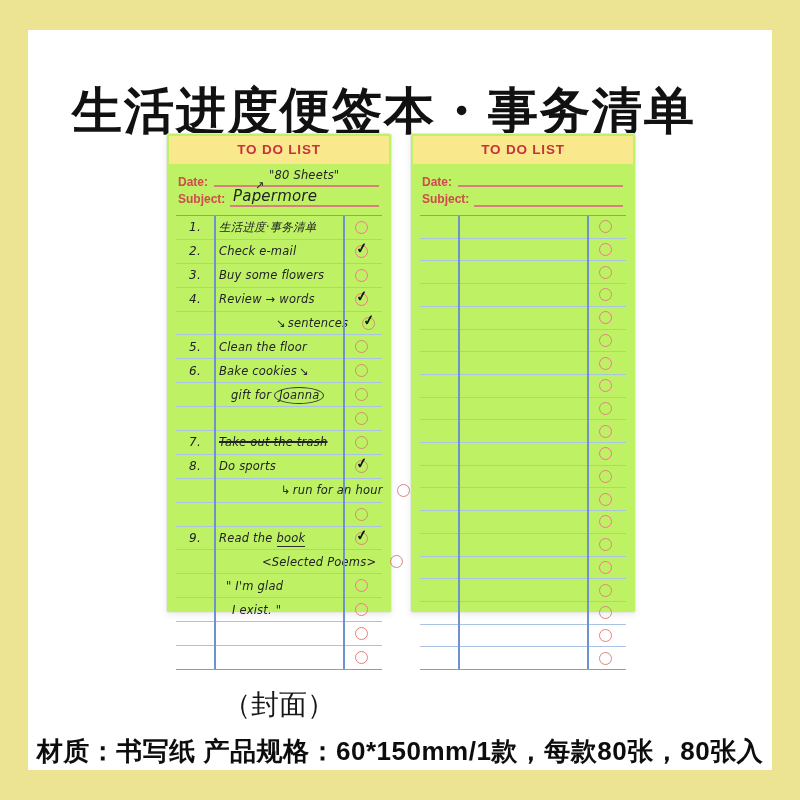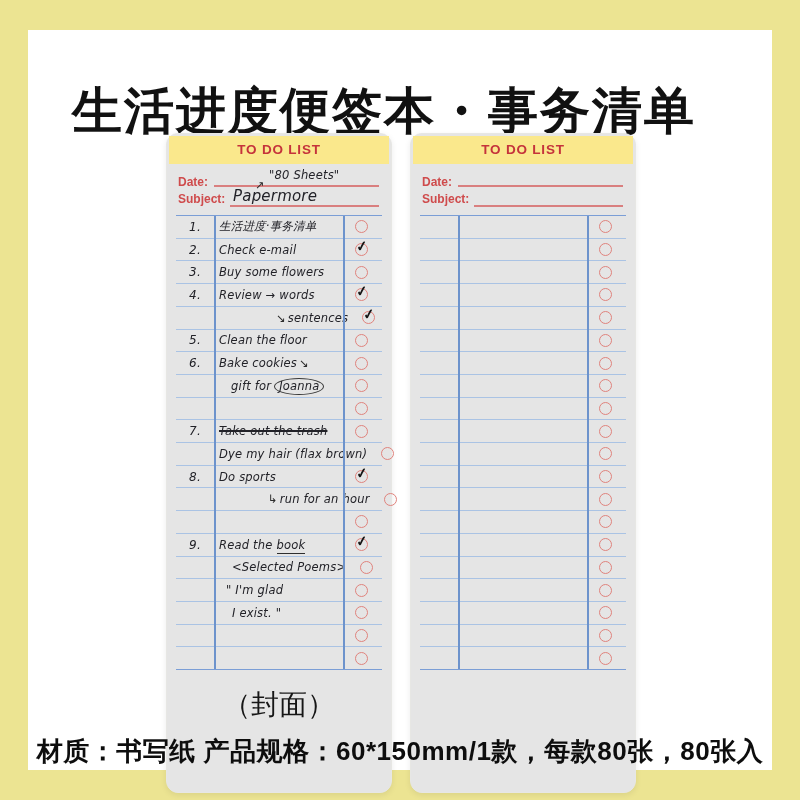--- a/index.html
+++ b/index.html
@@ -15,22 +15,22 @@
     position:absolute; left:28px; top:30px; width:744px; height:740px;
     background:#ffffff;
   }
   .page-title {
     position:absolute; left:0; top:48px; width:712px;
     text-align:center; font-size:50px; font-weight:700;
     letter-spacing:2px; color:#111111;
   }
   
   .pad {
-    position:absolute; top:103px; width:226px; height:660px;
-    background:#e5e5e5; border:1px solid #e7e7e4; border-radius:12px;
+    position:absolute; top:103px; width:226px; height:480px;
+    background:#bef264; border:1px solid #e7e7e4; border-radius:3px;
     box-shadow:0 2px 6px rgba(0,0,0,0.08);
   }
   .pad-cover { left:138px; }
   .pad-inner { left:382px; }
   .pad-band {
     position:absolute; left:2px; right:2px; top:2px; height:28px;
     background:#FAE88C;
   }
   .pad-title {
     width:100%; text-align:center; line-height:28px;
@@ -190,38 +190,31 @@
           </div>
         </div>
         <div class="trow">
           <div class="cell-num hand">7.</div>
           <div class="cell-text hand"><span class="strike">Take out the trash</span></div>
           <div class="cell-check">
             <span class="circle"></span>
           </div>
         </div>
         <div class="trow">
-          <div class="cell-num hand"></div>
-          <div class="cell-text hand"><span>Dye my hair (flax brown)</span></div>
-          <div class="cell-check">
-            <span class="circle"></span>
-          </div>
-        </div>
-        <div class="trow">
           <div class="cell-num hand">8.</div>
           <div class="cell-text hand"><span>Do sports</span></div>
           <div class="cell-check">
             <span class="circle">
               <span class="tick">✓</span>
             </span>
           </div>
         </div>
         <div class="trow">
           <div class="cell-num hand"></div>
-          <div class="cell-text hand" style="padding-left: 52px;"><span class="arrow-glyph">↳</span><span>run for an hour</span></div>
+          <div class="cell-text hand" style="padding-left: 65px;"><span class="arrow-glyph">↳</span><span>run for an hour</span></div>
           <div class="cell-check">
             <span class="circle"></span>
           </div>
         </div>
         <div class="trow">
           <div class="cell-num hand"></div>
           <div class="cell-text hand"><span></span></div>
           <div class="cell-check">
             <span class="circle"></span>
           </div>
@@ -230,21 +223,21 @@
           <div class="cell-num hand">9.</div>
           <div class="cell-text hand"><span>Read the</span><span class="uword">book</span></div>
           <div class="cell-check">
             <span class="circle">
               <span class="tick">✓</span>
             </span>
           </div>
         </div>
         <div class="trow">
           <div class="cell-num hand"></div>
-          <div class="cell-text hand" style="padding-left: 18px;"><span>&lt;Selected Poems&gt;</span></div>
+          <div class="cell-text hand" style="padding-left: 48px;"><span>&lt;Selected Poems&gt;</span></div>
           <div class="cell-check">
             <span class="circle"></span>
           </div>
         </div>
         <div class="trow">
           <div class="cell-num hand"></div>
           <div class="cell-text hand" style="padding-left: 12px;"><span>" I'm glad</span></div>
           <div class="cell-check">
             <span class="circle"></span>
           </div>

